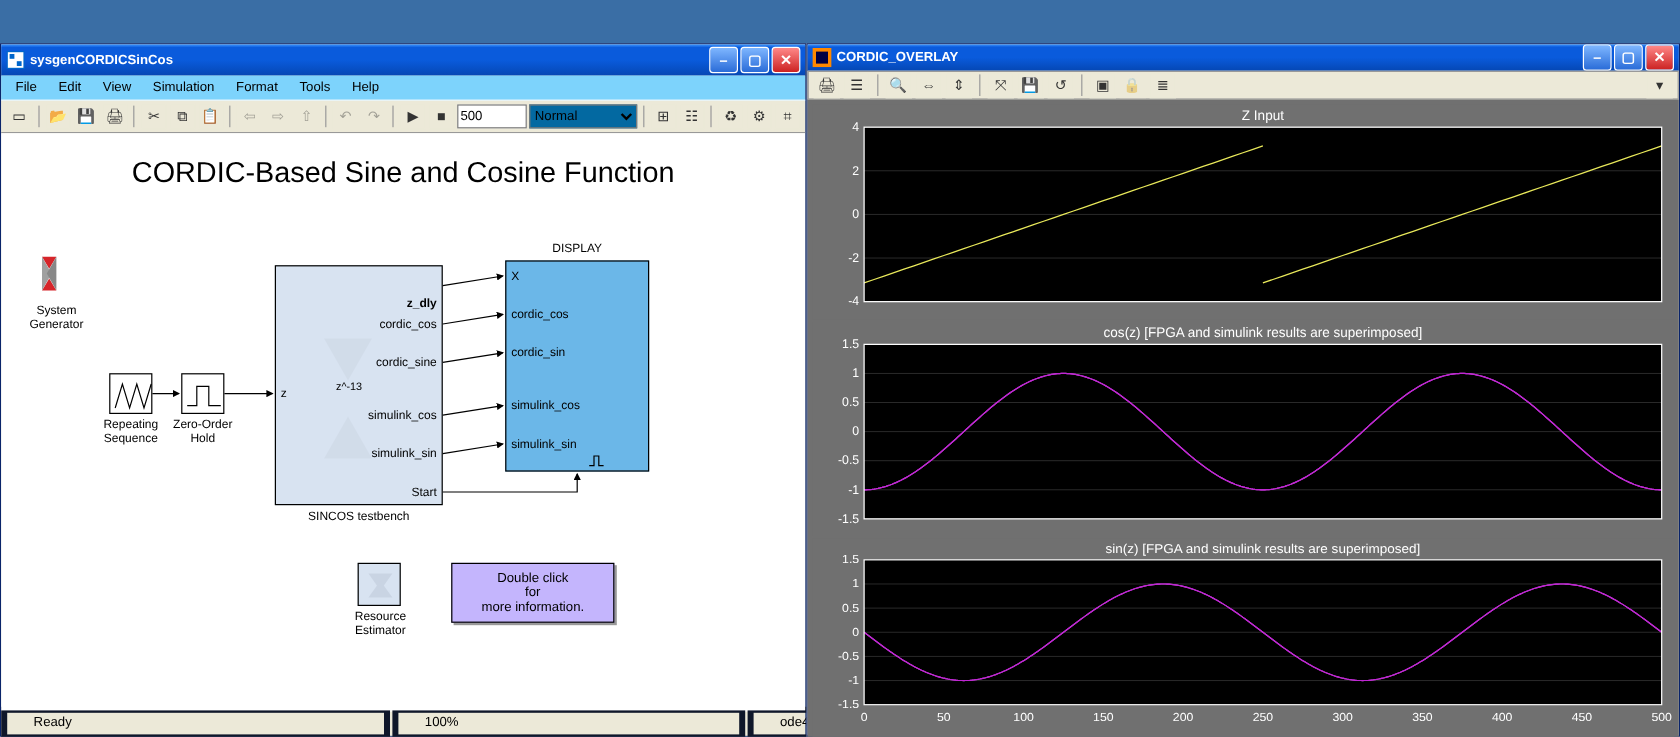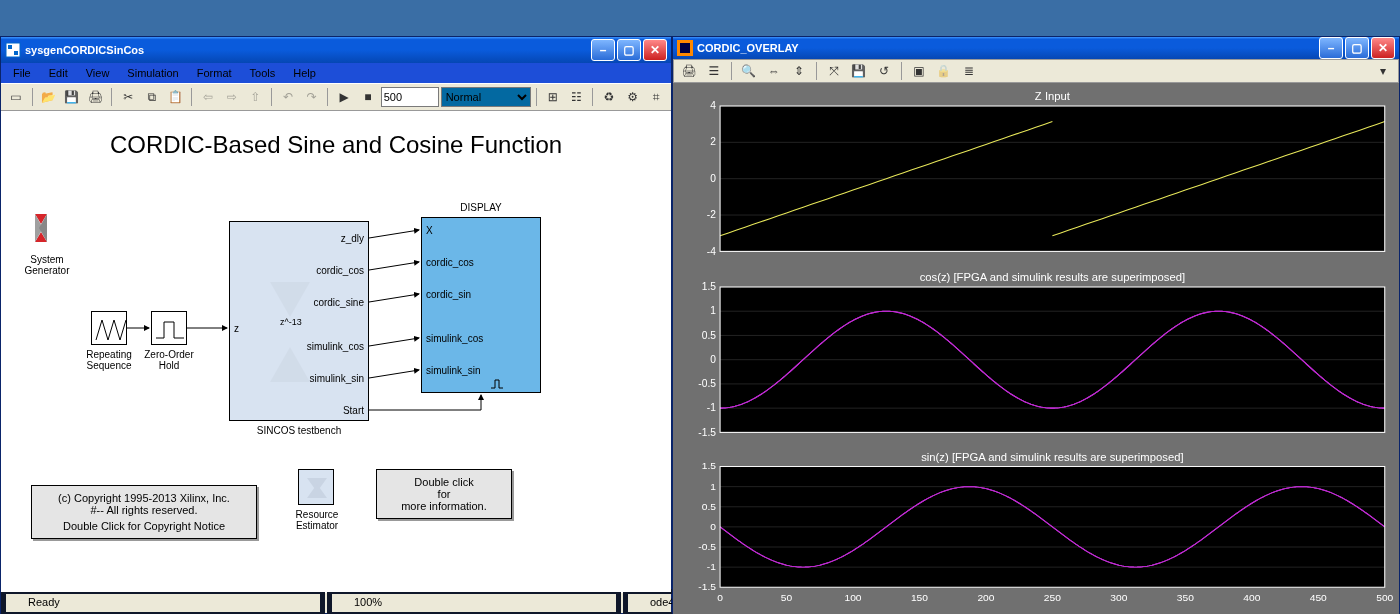--- a/index.html
+++ b/index.html
@@ -8,33 +8,33 @@
   .app-shell{display:flex;width:100%;height:100%;}
   
   .xp-win{display:flex;flex-direction:column;background:#ece9d8;border:1px solid #0a246a;margin-top:36px;}
   .titlebar{height:26px;background:linear-gradient(to bottom,#3d95ff 0%,#0a5bdc 10%,#0a5bdc 50%,#0547b4 100%);display:flex;align-items:center;padding:0 4px;color:#fff;font-weight:bold;}
   .titlebar .t-icon{width:16px;height:16px;margin-right:4px;display:flex;align-items:center;justify-content:center;}
   .titlebar .t-text{flex:1;white-space:nowrap;}
   .titlebar .tb-btns{display:flex;gap:2px;}
   .tb-btn{width:22px;height:20px;border:1px solid #fff;border-radius:3px;background:linear-gradient(to bottom,#7eb6ff,#2a6cd8);display:flex;align-items:center;justify-content:center;font-size:12px;color:#fff;cursor:pointer;}
   .tb-btn.close{background:linear-gradient(to bottom,#f88,#c22);}
   
-  .menubar{height:20px;display:flex;align-items:center;background:#1d4ed8;padding:0 4px;gap:2px;border-bottom:1px solid #fff;}
+  .menubar{height:20px;display:flex;align-items:center;background:#7dd3fc;padding:0 4px;gap:2px;border-bottom:1px solid #fff;}
   .menubar .mi{padding:2px 8px;cursor:default;}
   
   .toolbar{height:26px;display:flex;align-items:center;background:#ece9d8;padding:0 4px;gap:2px;border-bottom:1px solid #999;}
   .tb{width:20px;height:20px;border:1px solid #ece9d8;display:flex;align-items:center;justify-content:center;font-size:12px;cursor:pointer;color:#333;}
   .tb.disabled{opacity:.4;cursor:default;}
   .tb-sep{width:1px;height:18px;background:#999;margin:0 3px;}
   .tb-num{width:52px;height:18px;border:1px solid #7a7a7a;background:#fff;font-size:11px;padding:0 2px;}
   .tb-sel{width:92px;height:20px;border:1px solid #7a7a7a;background:#0369a1;font-size:11px;}
   
   .model-canvas{flex:1;background:#fff;position:relative;overflow:hidden;}
   .model-title{position:absolute;left:0;right:0;top:20px;text-align:center;font:normal 24px "Arial",sans-serif;}
-  .copyright-box,.info-box{position:absolute;border:1px solid #000;background:#e5e5e5;text-align:center;padding:6px 10px;font-size:11px;box-shadow:2px 2px 0 #999;}
+  .copyright-box,.info-box{position:absolute;border:1px solid #000;background:#c4b5fd;text-align:center;padding:6px 10px;font-size:11px;box-shadow:2px 2px 0 #999;}
   
   .blk{position:absolute;border:1px solid #000;background:#fff;box-sizing:border-box;}
   .blk-label{position:absolute;font-size:10px;text-align:center;width:120px;pointer-events:none;}
   .xilinx-logo{width:36px;height:36px;position:relative;}
   .xilinx-logo svg{width:100%;height:100%;}
   .port-label{font-size:10px;white-space:nowrap;}
   .sincos-block{background:#d8e3f1;border:1px solid #000;}
   .display-block{background:#6bb7e8;border:1px solid #000;}
   .display-title{position:absolute;left:0;right:0;text-align:center;font-size:10px;}
   
@@ -149,21 +149,21 @@
       <div class="blk-label" style="left:108px;top:238px;white-space:pre;">Zero-Order
 Hold</div>
 
       <div class="blk sincos-block" style="left:228px;top:110px;width:140px;height:200px;">
         <svg viewBox="0 0 140 200" width="140" height="200" style="position:absolute;left:0;top:0;opacity:.25">
           <path d="M40 60 L80 60 L60 95 Z" fill="#c0c8d4"></path>
             <path d="M40 160 L80 160 L60 125 Z" fill="#c0c8d4"></path>
         </svg>
         <span class="port-label" style="position:absolute;left:4px;top:101px;">z</span>
         <span class="port-label" style="position:absolute;left:50px;top:95px;font-size:9px;">z^-13</span>
-        <span class="port-label" style="position:absolute;right:4px;top:11px;">z_dly</span>
+        <span class="port-label" style="position:absolute;right:4px;top:26px;font-weight:bold;">z_dly</span>
         <span class="port-label" style="position:absolute;right:4px;top:43px;">cordic_cos</span>
         <span class="port-label" style="position:absolute;right:4px;top:75px;">cordic_sine</span>
         <span class="port-label" style="position:absolute;right:4px;top:119px;">simulink_cos</span>
         <span class="port-label" style="position:absolute;right:4px;top:151px;">simulink_sin</span>
         <span class="port-label" style="position:absolute;right:4px;top:183px;">Start</span>
       </div>
       <div class="blk-label" style="left:238px;top:314px;">SINCOS testbench</div>
 
       <div class="display-title" style="top:91px;left:420px;width:120px;">DISPLAY</div>
       <div class="blk display-block" style="left:420px;top:106px;width:120px;height:176px;">
@@ -179,25 +179,20 @@
 
       <div class="blk" style="left:297px;top:358px;width:36px;height:36px;background:#d8e3f1;">
         <svg viewBox="0 0 36 36" width="36" height="36" style="opacity:.5">
             <path d="M8 8 L28 8 L18 22 Z" fill="#bcc6d6"></path>
             <path d="M8 28 L28 28 L18 14 Z" fill="#bcc6d6"></path>
           </svg>
       </div>
       <div class="blk-label" style="left:256px;top:398px;white-space:pre;">Resource
 Estimator</div>
 
-      <div class="copyright-box" style="left:30px;top:374px;width:204px;">
-        <div>(c) Copyright 1995-2013 Xilinx, Inc.</div>
-        <div>#-- All rights reserved.</div>
-        <div style="margin-top:4px;">Double Click for Copyright Notice</div>
-      </div>
       <div class="info-box" style="left:375px;top:358px;width:114px;">
         <div>Double click</div>
         <div>for</div>
         <div>more information.</div>
       </div>
 
       <svg class="wires" width="670" height="520">
         <defs>
             <marker id="ah" markerWidth="6" markerHeight="6" refX="5" refY="3" orient="auto">
               <path d="M0,0 L6,3 L0,6 Z" fill="#000"></path>

